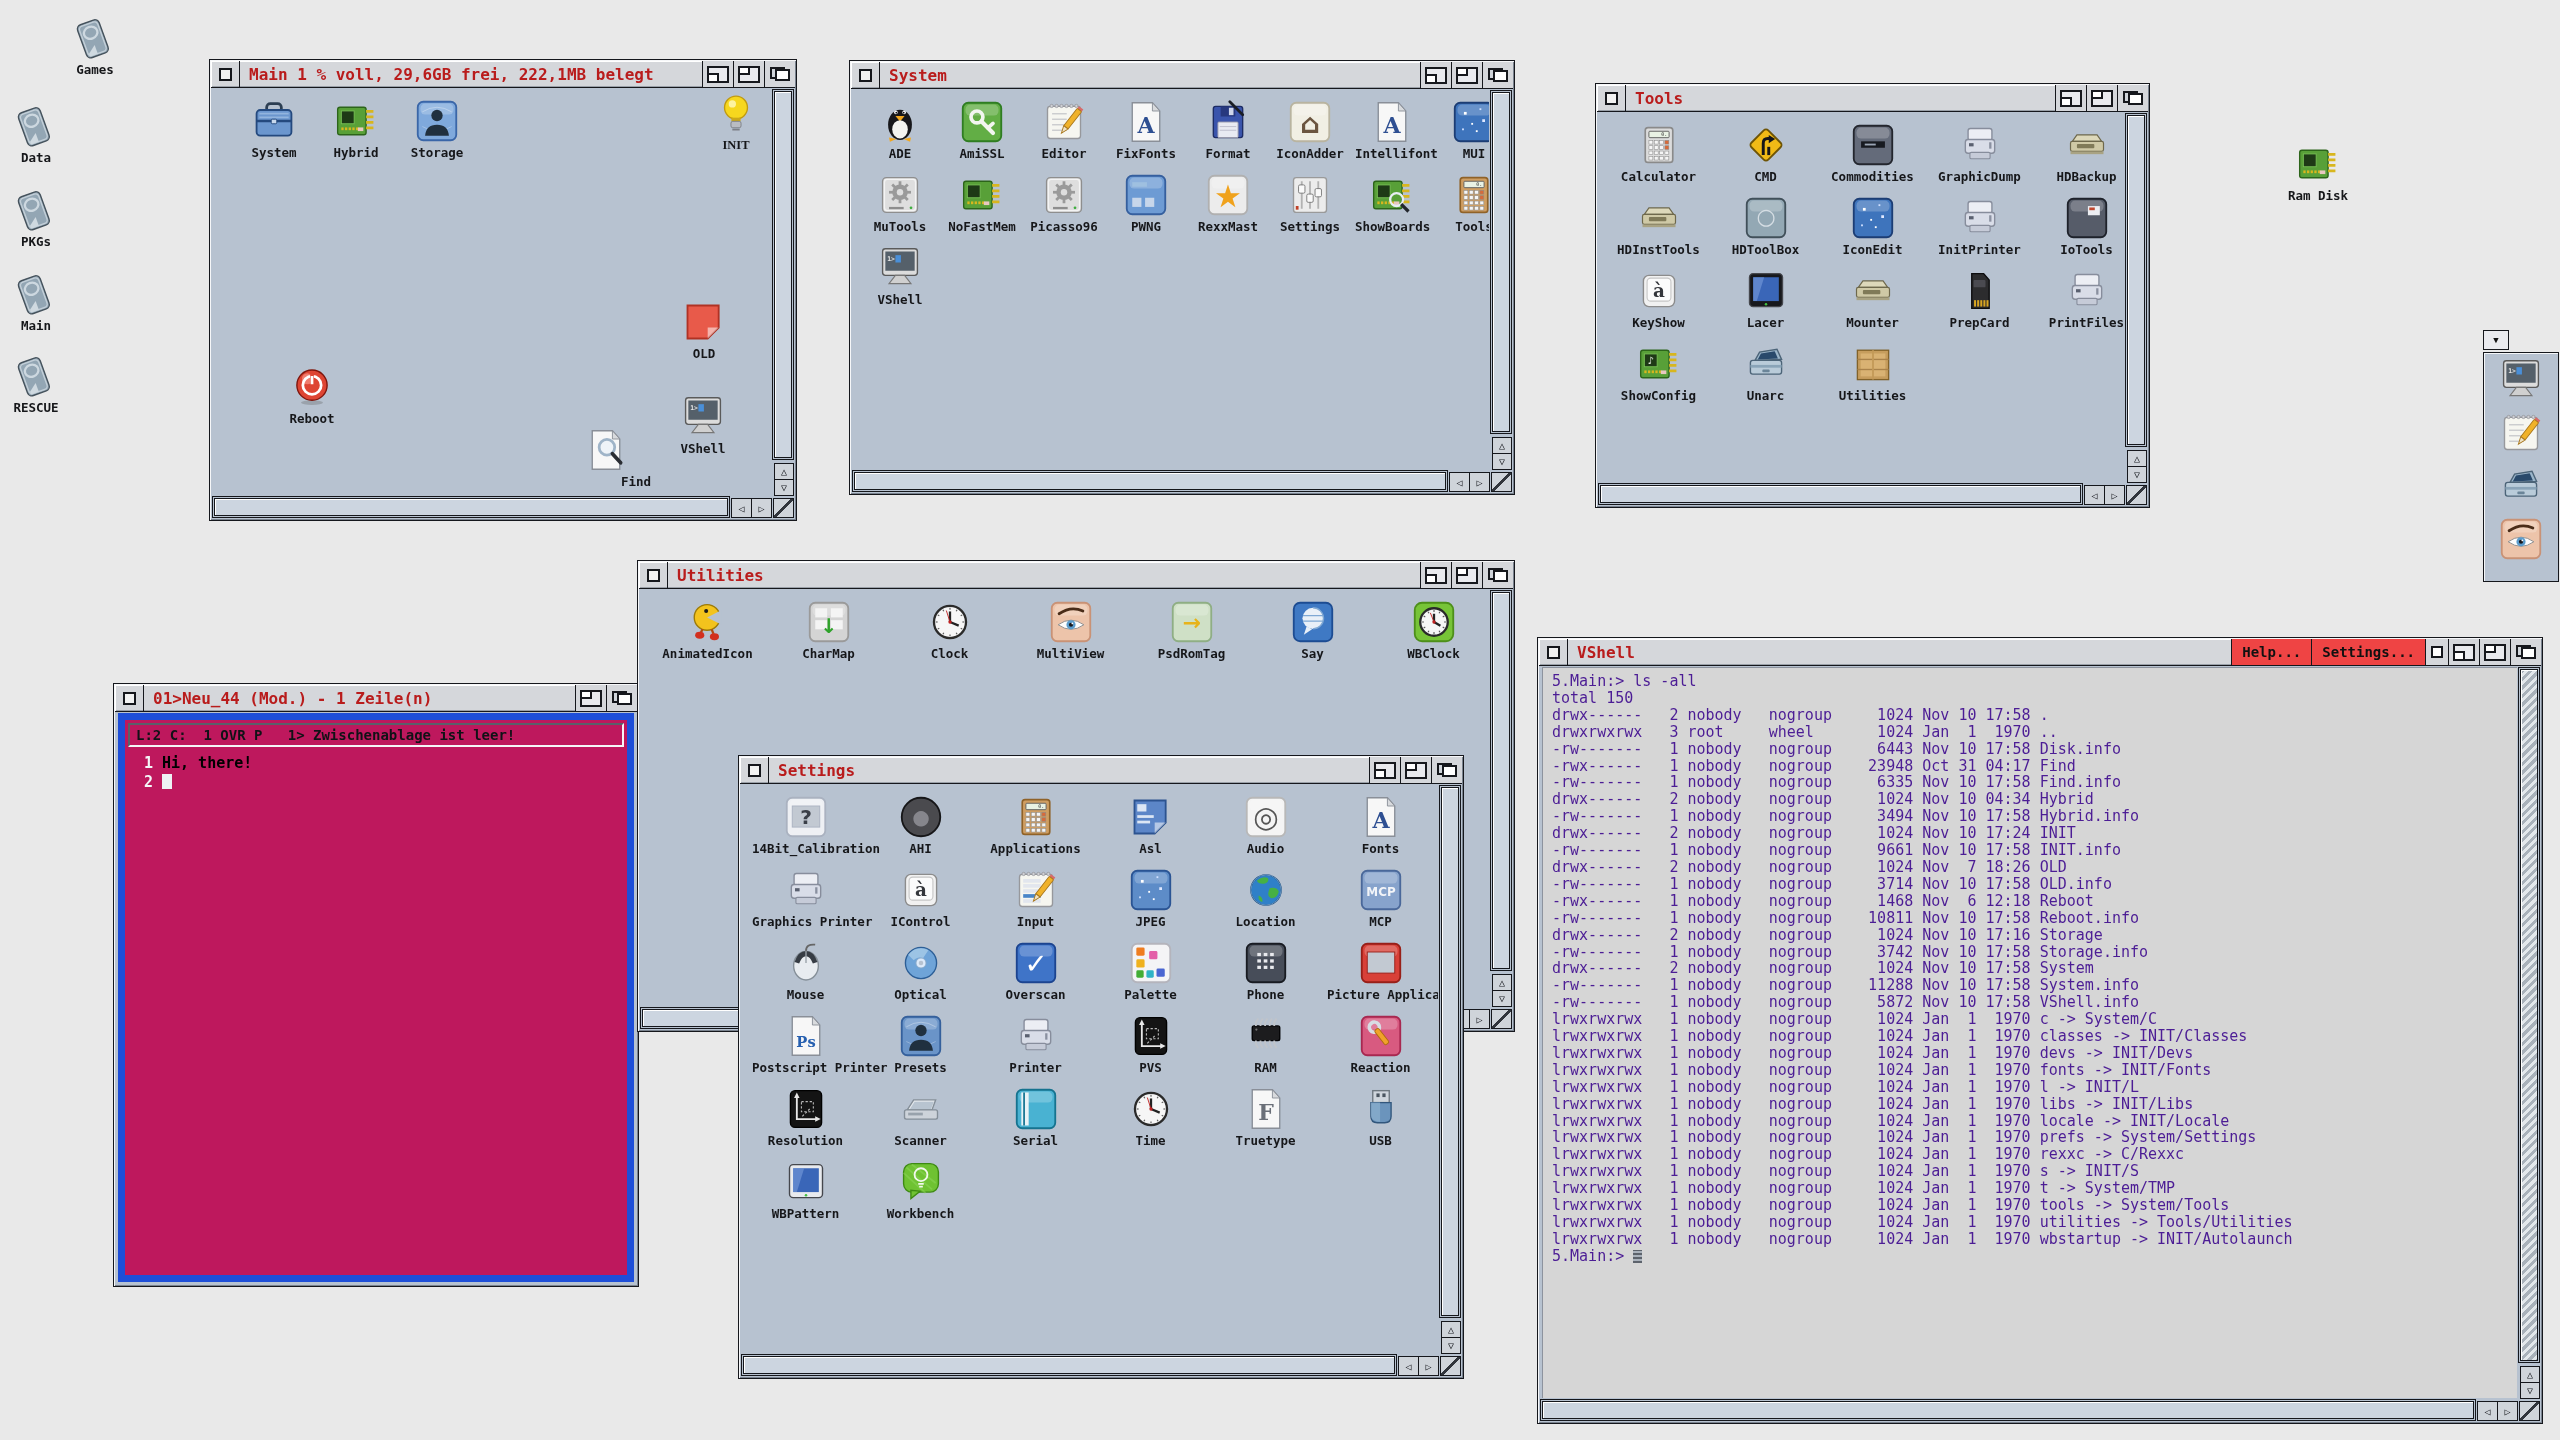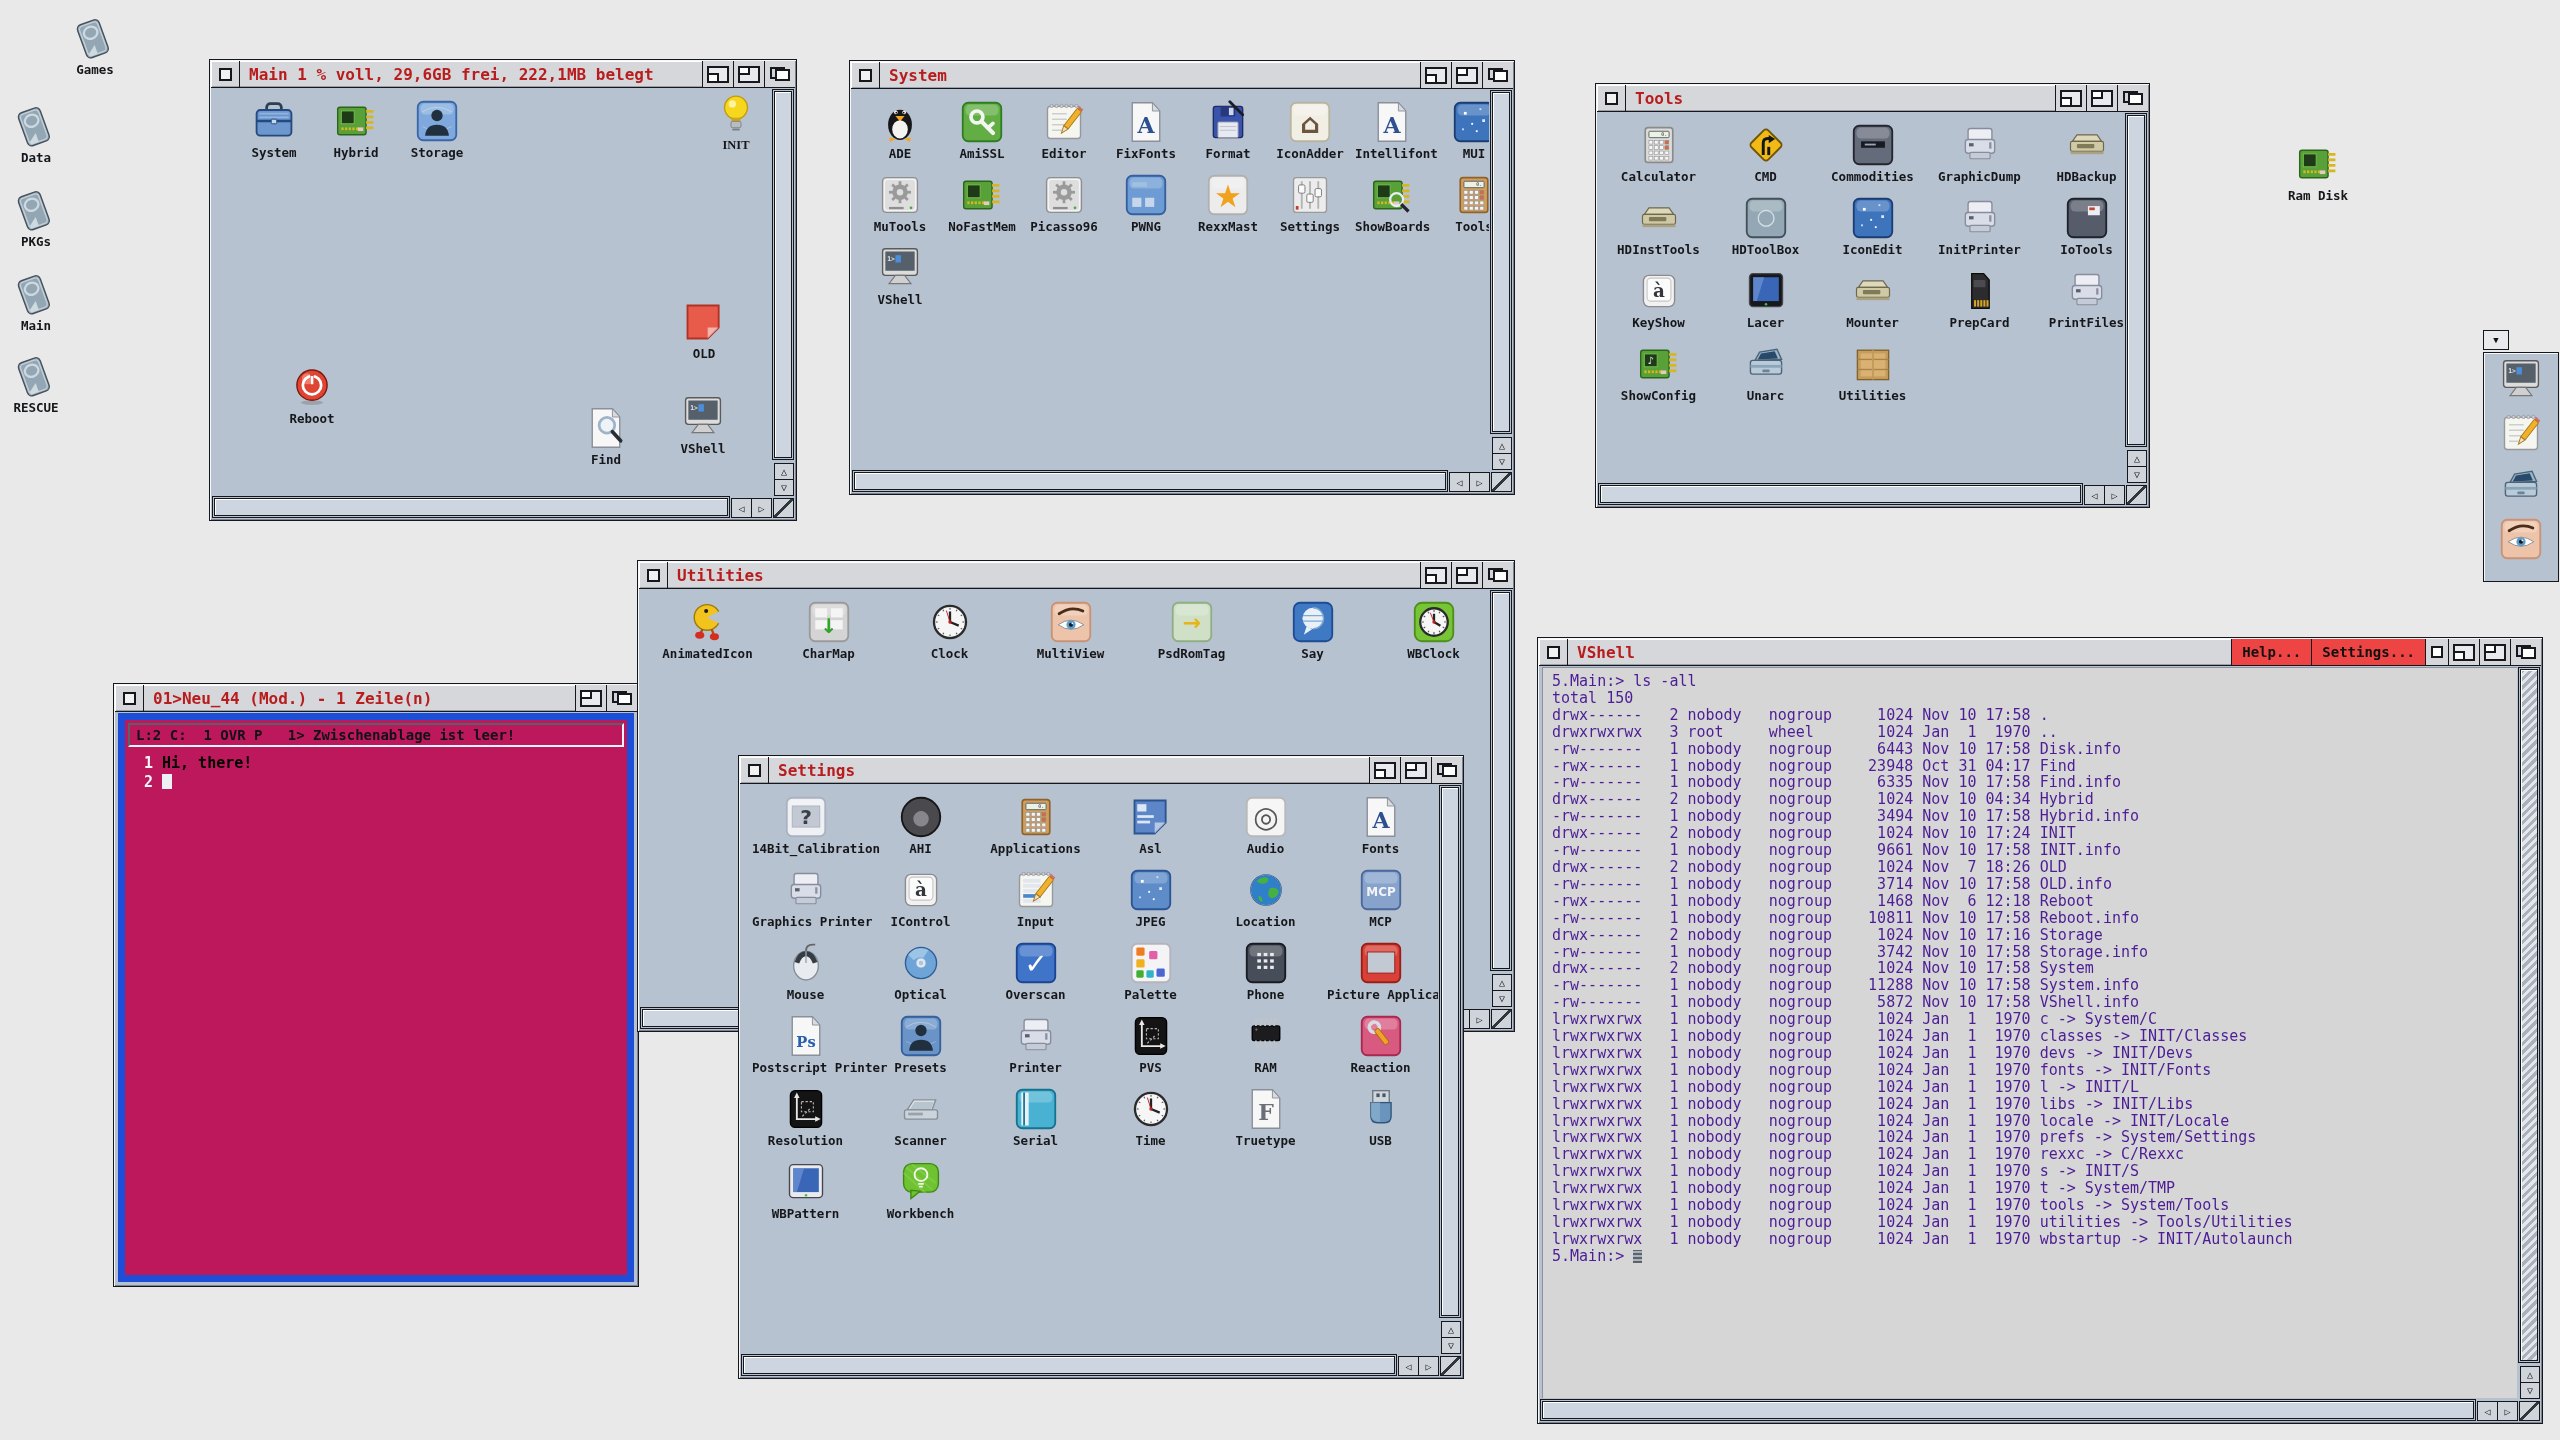--- a/index.html
+++ b/index.html
@@ -161,21 +161,21 @@
         <div class="icon-im"><svg width="44" height="44" viewBox="0 0 48 48" xmlns="http://www.w3.org/2000/svg">
             <ellipse cx="24" cy="41" rx="12" ry="2.5" fill="#9aa2ac"></ellipse>
             <circle cx="24" cy="22" r="16.5" fill="#de4533" stroke="#7e150c" stroke-width="1.5"></circle>
             <circle cx="19" cy="15" r="6" fill="#f28a7c" opacity="0.8"></circle>
             <circle cx="24" cy="22" r="10" fill="none" stroke="#ffffff" stroke-width="3"></circle>
             <rect x="22" y="10" width="4" height="12" fill="#de4533"></rect>
             <rect x="22.5" y="12" width="3" height="9" fill="#ffffff"></rect>
           </svg></div>
         <div class="icon-label">Reboot</div>
       </div>
-      <div class="icon-item freepos" style="left: 346px; top: 317px;">
+      <div class="icon-item freepos" style="left: 346px; top: 339px; text-align: right;">
         <div class="icon-im"><svg width="44" height="44" viewBox="0 0 48 48" xmlns="http://www.w3.org/2000/svg">
             <path d="M9 3 h22 l8 9 v33 h-30 z" fill="#f7f7f7" stroke="#8a8f98" stroke-width="1.5"></path>
             <path d="M31 3 l8 9 h-8 z" fill="#d8dadd" stroke="#8a8f98" stroke-width="1"></path>
             <circle cx="25" cy="21" r="8.5" fill="#eef3f8" stroke="#9fb4c8" stroke-width="3"></circle>
             <line x1="31" y1="28" x2="40" y2="38" stroke="#2a2d33" stroke-width="4" stroke-linecap="round"></line>
           </svg></div>
         <div class="icon-label">Find</div>
       </div>
       <div class="icon-item freepos" style="left: 443px; top: 306px;">
         <div class="icon-im"><svg width="44" height="44" viewBox="0 0 48 48" xmlns="http://www.w3.org/2000/svg">

